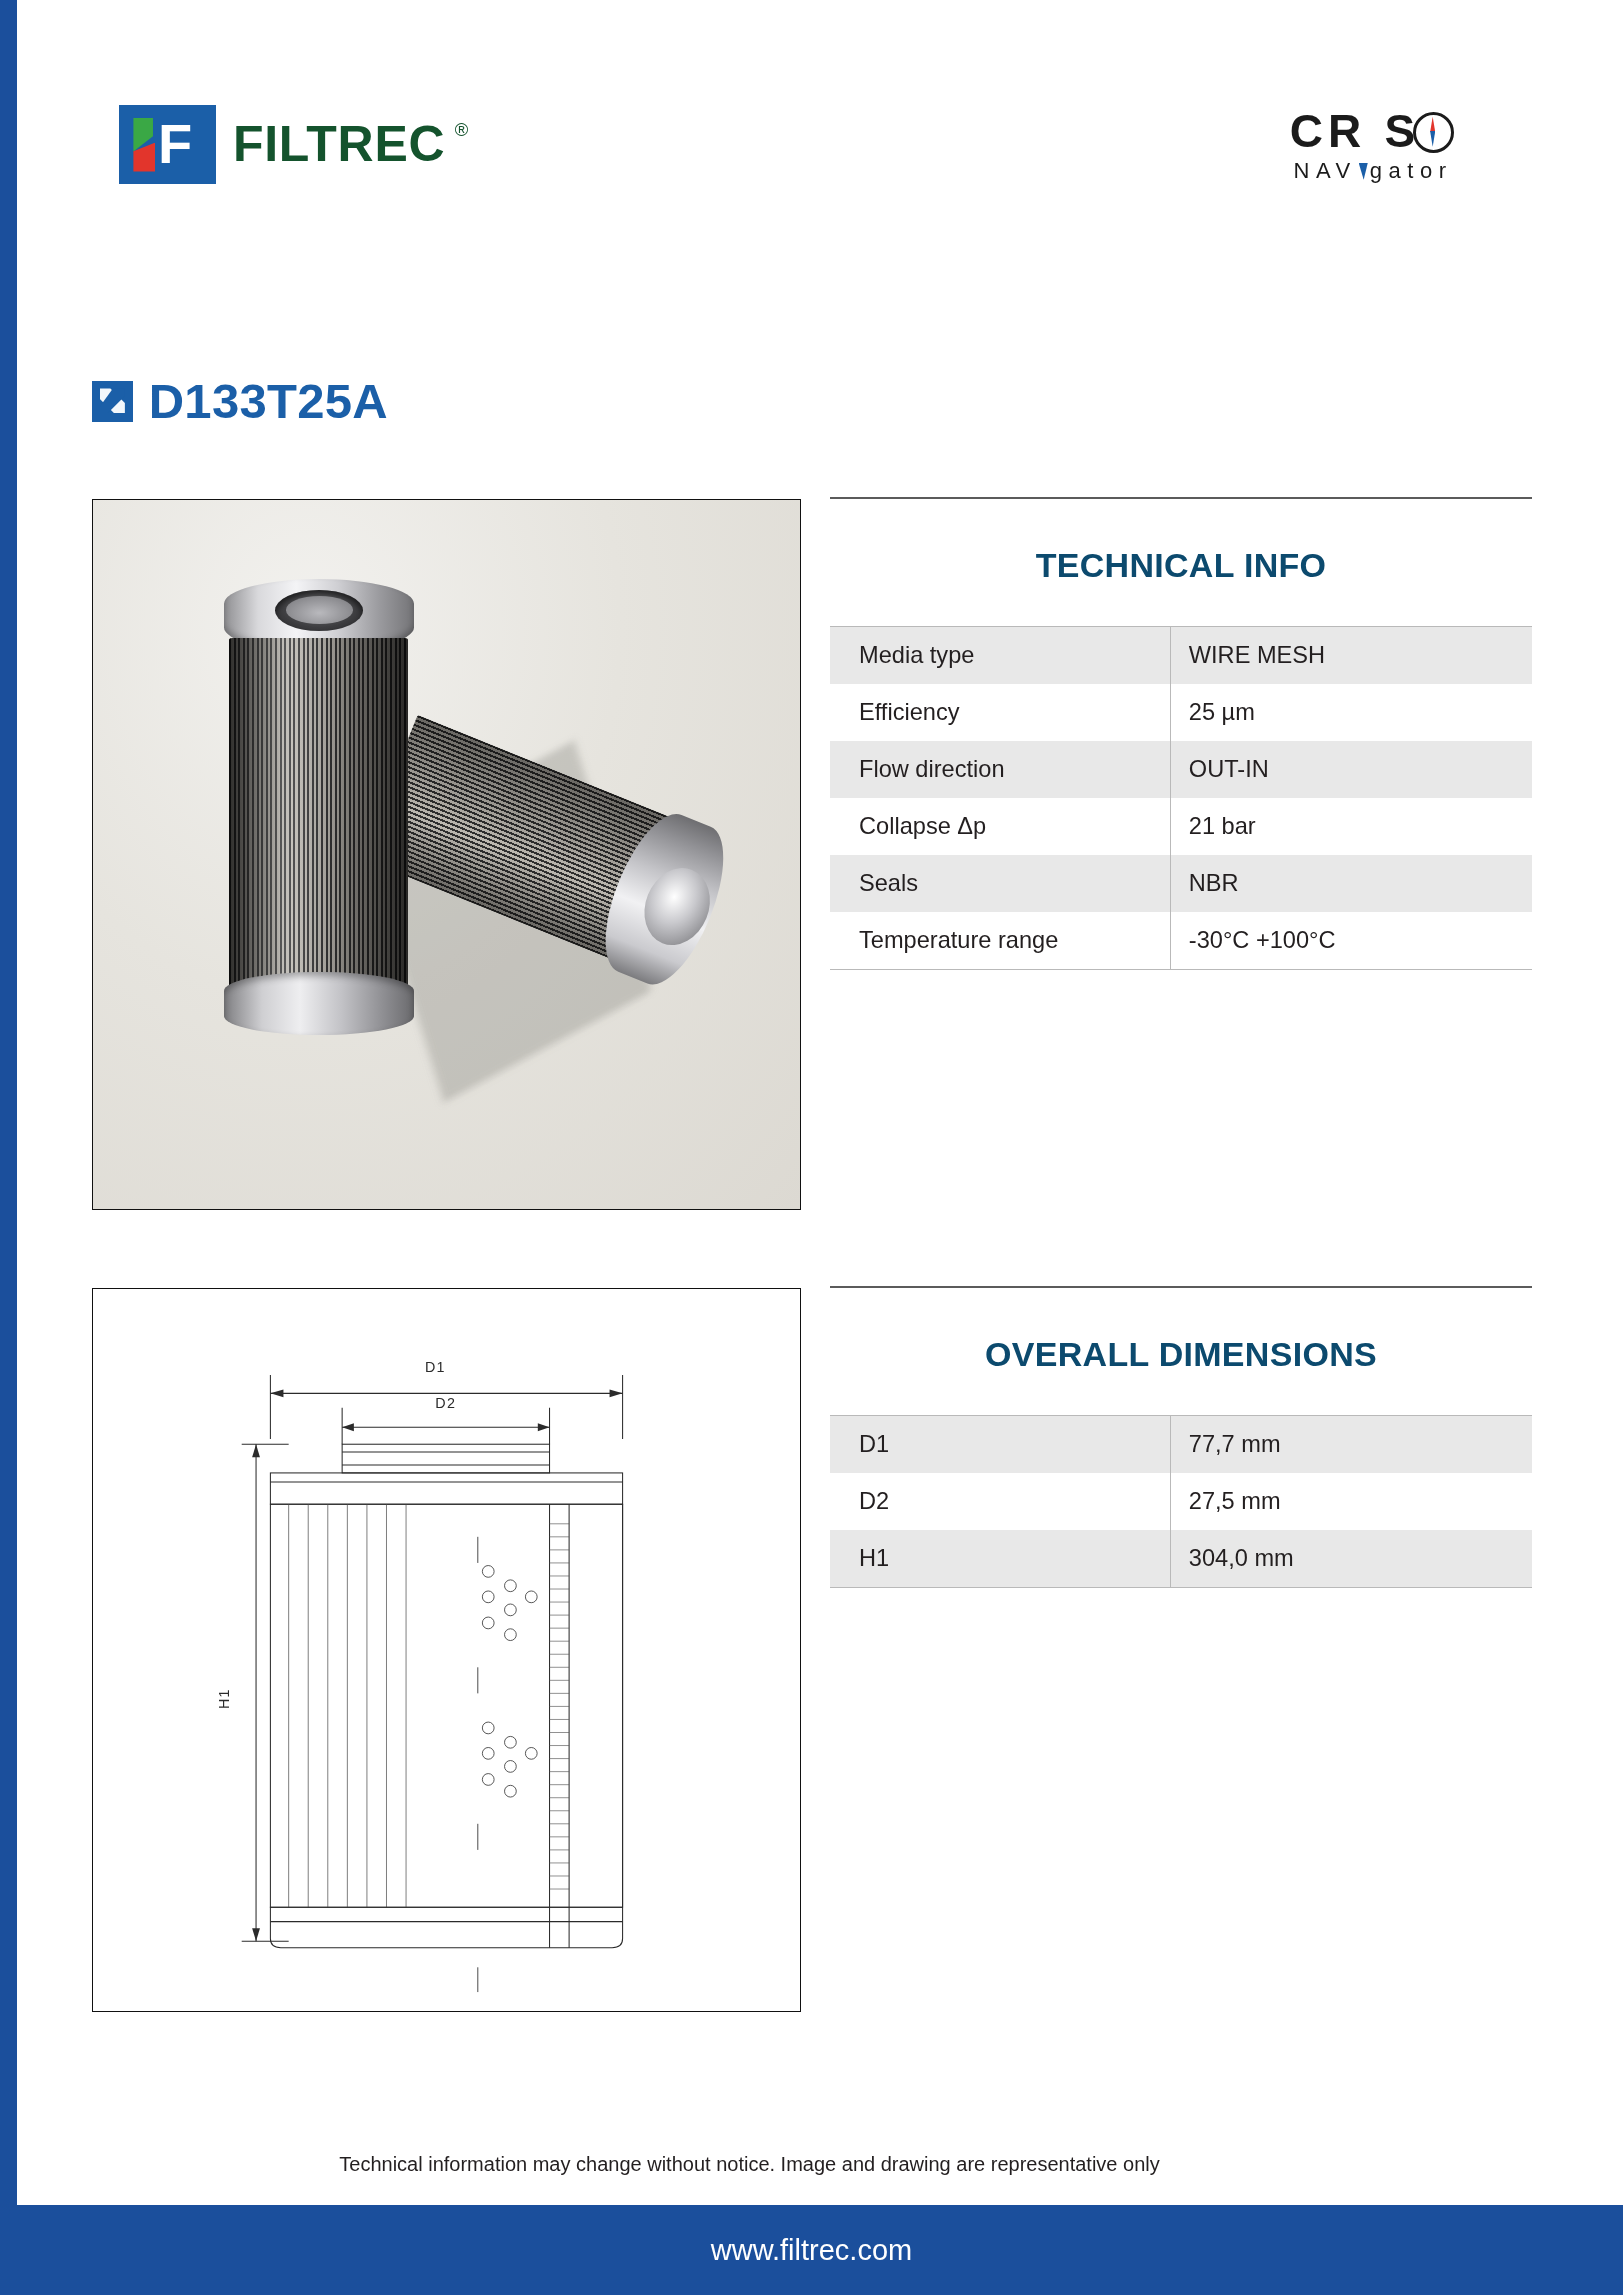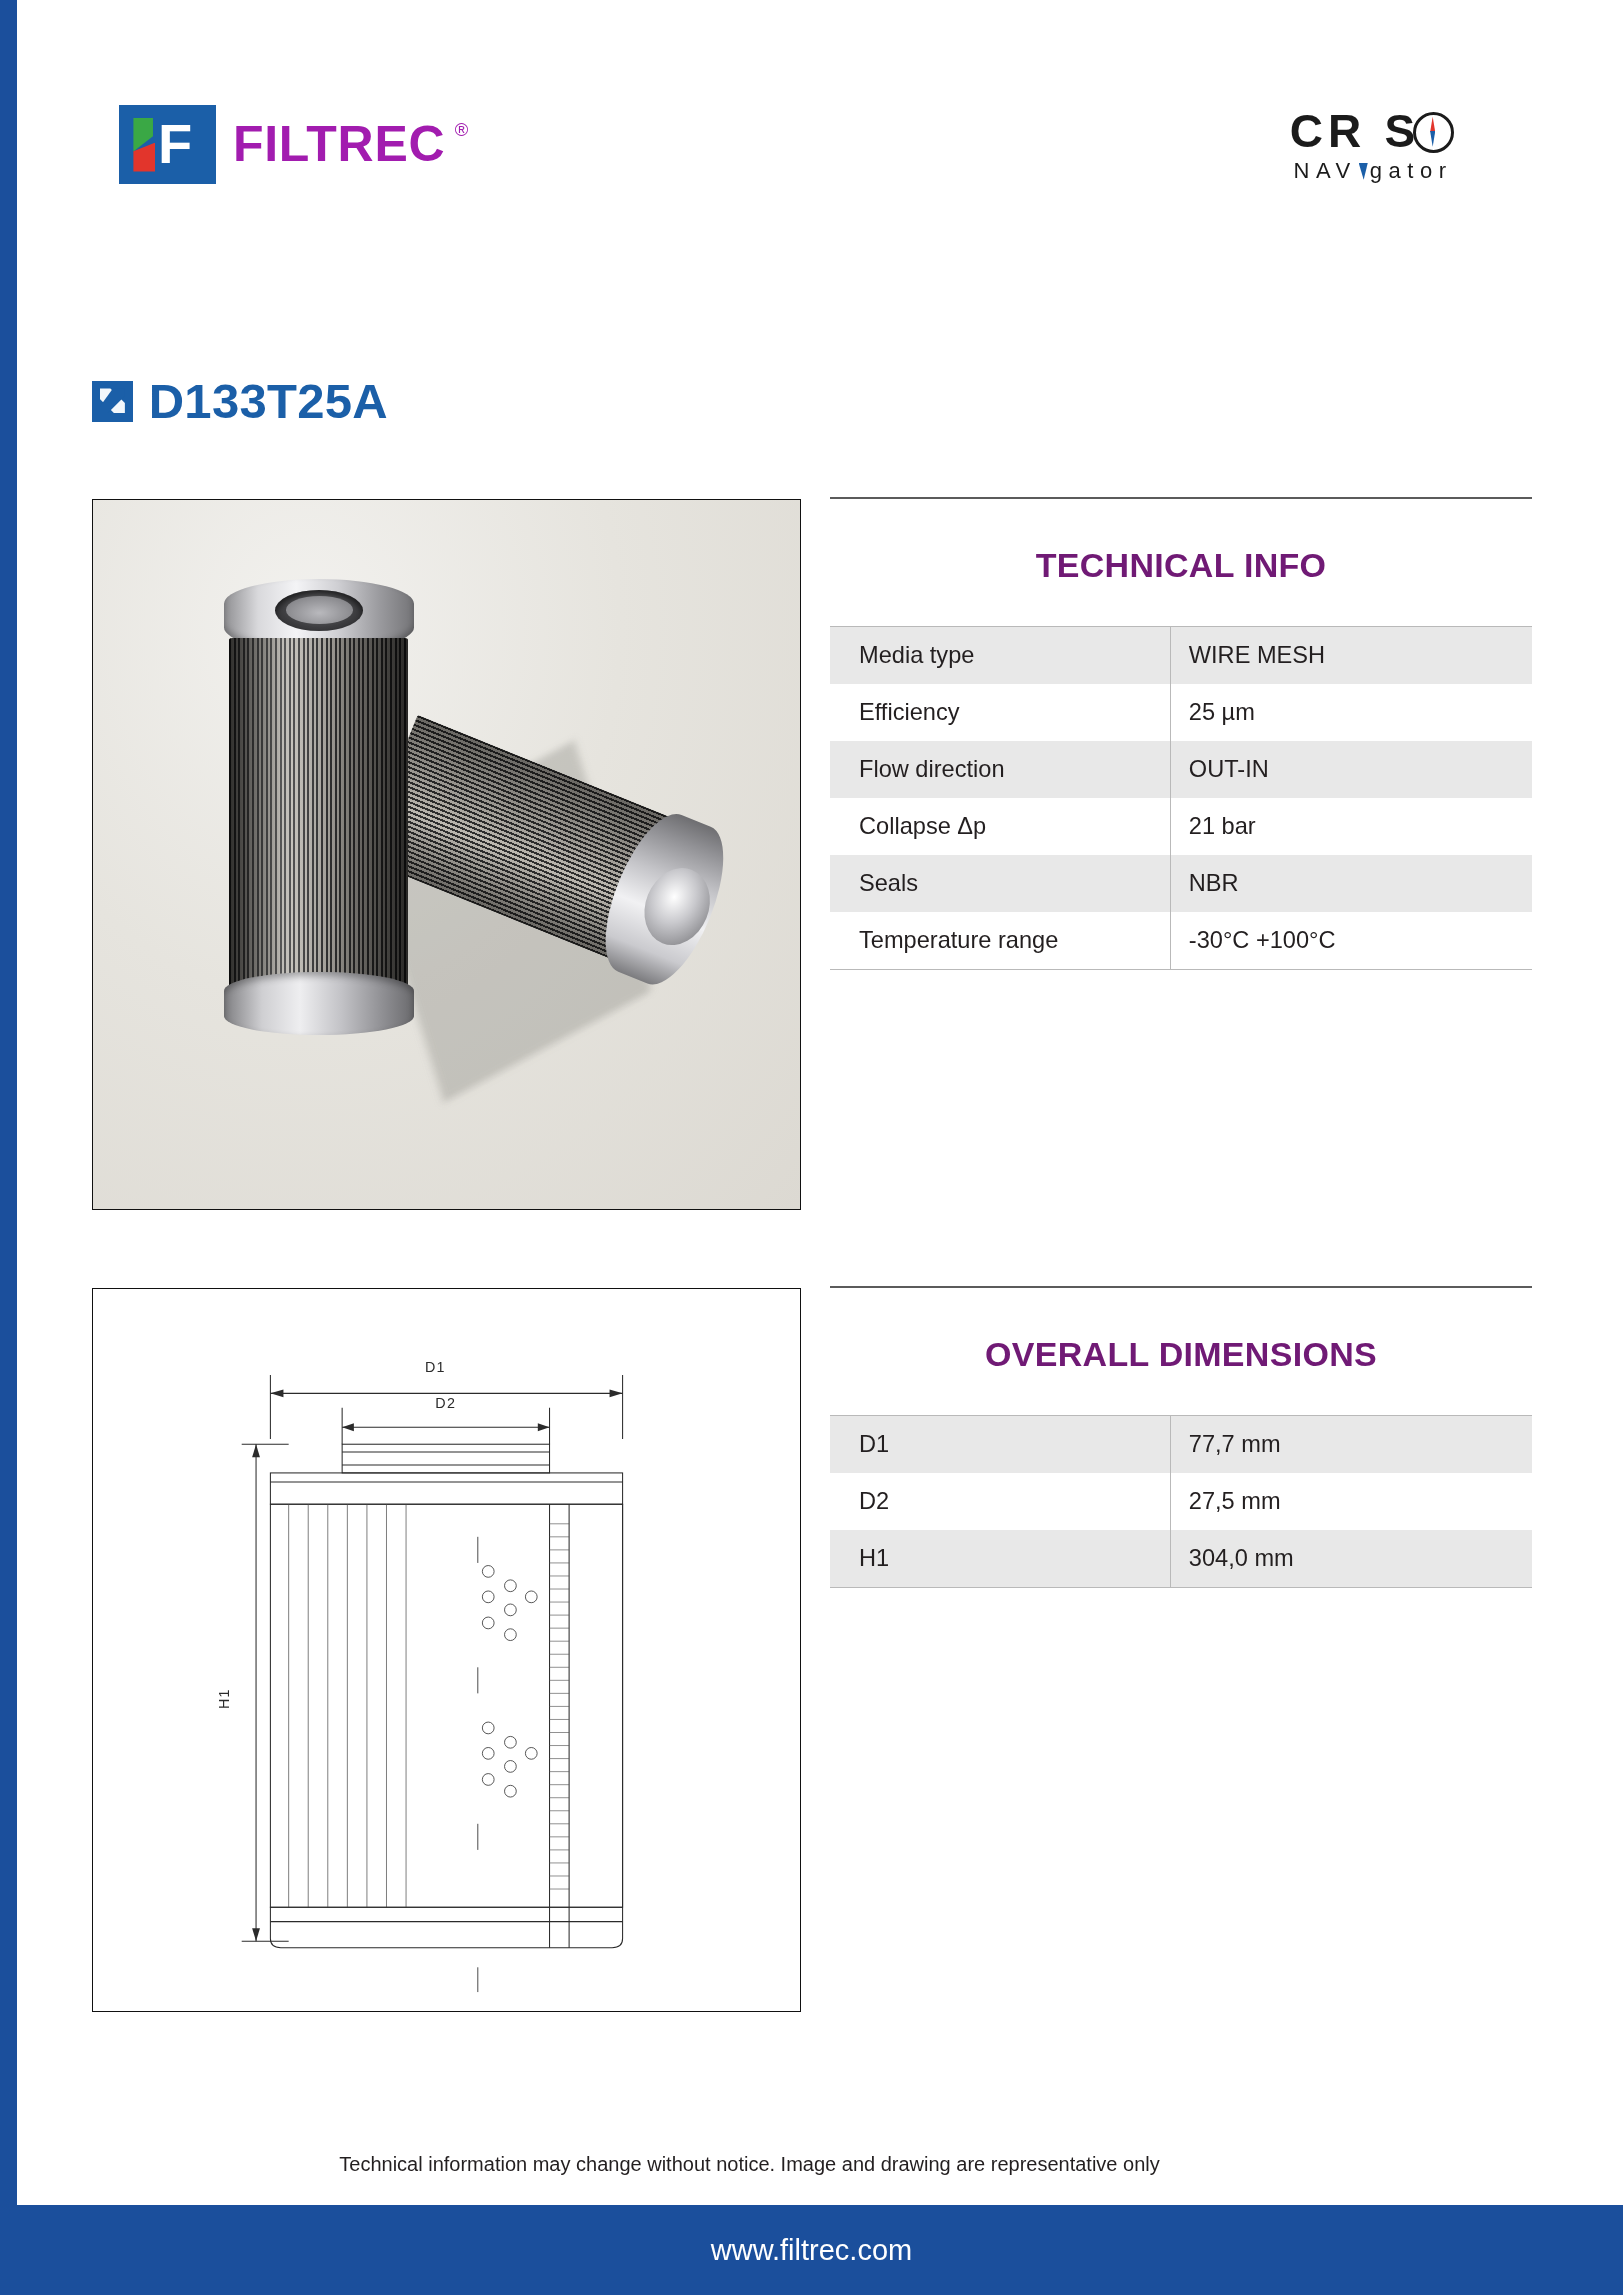--- a/index.html
+++ b/index.html
@@ -62,21 +62,21 @@
     font-size: 56px;
     font-weight: bold;
     line-height: 58px;
     font-family: "Liberation Sans", sans-serif;
   }
   .logo-word {
     margin-left: 17px;
     font-size: 50px;
     font-weight: bold;
     letter-spacing: 0.7px;
-    color: #a21caf;
+    color: #14532d;
     position: relative;
   }
   .logo-word .reg {
     position: absolute;
     top: 3.9px;
     right: -23.6px;
     font-size: 18.3px;
     font-weight: normal;
   }
 
@@ -319,21 +319,21 @@
   .sect-dims { top: 1288px; }
   .rule-top {
     height: 2px;
     background: #5b5b5b;
     width: 100%;
   }
   .sect-title {
     text-align: center;
     font-size: 34px;
     font-weight: bold;
-    color: #701a75;
+    color: #0c4a6e;
     letter-spacing: 0.3px;
     margin-top: 47px;
   }
   table.spec {
     border-collapse: collapse;
     width: 100%;
     margin-top: 41px;
   }
   table.spec td {
     font-size: 23.6px;

